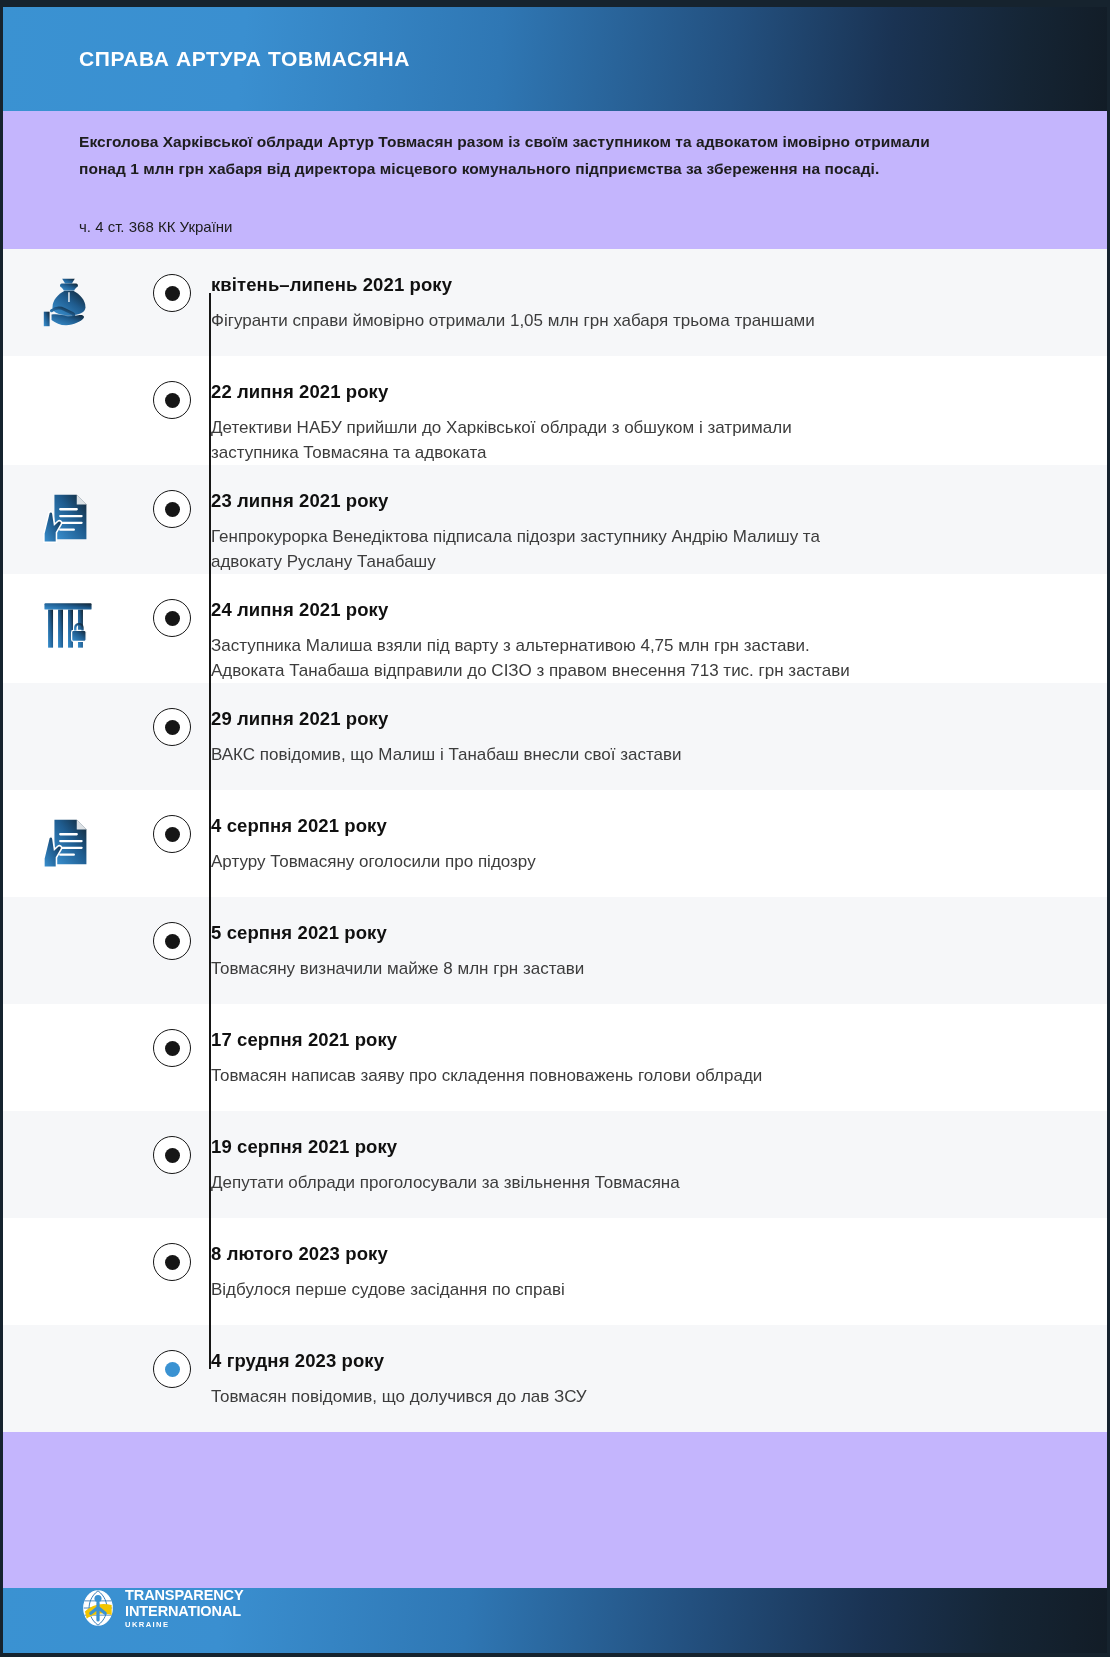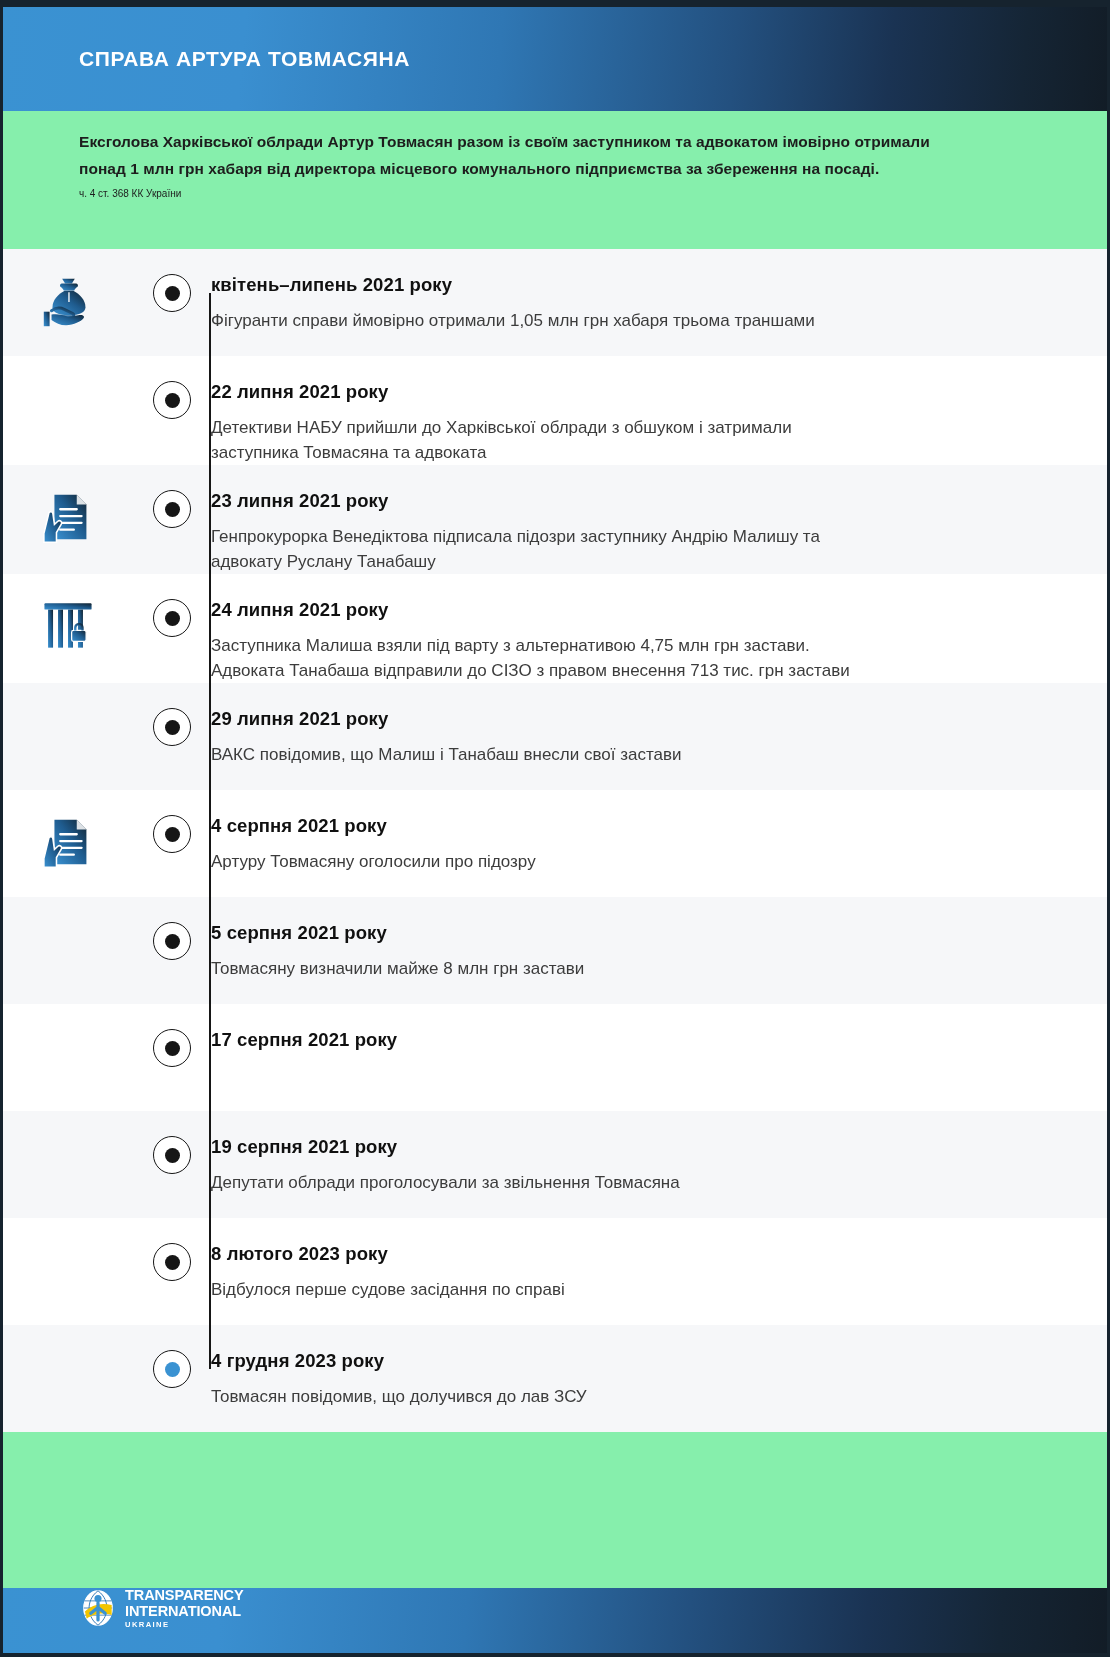--- a/index.html
+++ b/index.html
@@ -9,21 +9,21 @@
     width: 1110px;
     height: 1657px;
     background: #ffffff;
     font-family: "Liberation Sans", "DejaVu Sans", sans-serif;
   }
 
   .page {
     position: relative;
     width: 1110px;
     height: 1657px;
-    background: #86efac;
+    background: #c4b5fd;
     overflow: hidden;
   }
 
   
   .edge-left {
     position: absolute;
     left: 0; top: 0;
     width: 3px; height: 1657px;
     background: #16232e;
     z-index: 6;
@@ -77,21 +77,22 @@
     width: 900px;
   }
   .intro-lead {
     font-size: 15.5px;
     line-height: 27px;
     color: #1d1d1d;
     font-weight: 700;
     letter-spacing: 0.05px;
   }
   .intro-article {
-    font-size: 10px;
+    margin-top: 33px;
+    font-size: 15px;
     line-height: 24px;
     color: #1d1d1d;
   }
 
   
   .timeline {
     position: absolute;
     left: 3px;
     top: 249px;
     width: 1104px;
@@ -390,20 +391,21 @@
       <div class="tl-row">
         <div class="tl-line"></div>
         <div class="tl-icon"></div>
         <div class="tl-dot-cell">
           <div class="tl-dot">
             <i></i>
           </div>
         </div>
         <div class="tl-body">
           <div class="tl-date">17 серпня 2021 року</div>
+          <div class="tl-desc">Товмасян написав заяву про складення повноважень голови облради</div>
         </div>
       </div>
       <div class="tl-row shaded">
         <div class="tl-line"></div>
         <div class="tl-icon"></div>
         <div class="tl-dot-cell">
           <div class="tl-dot">
             <i></i>
           </div>
         </div>

